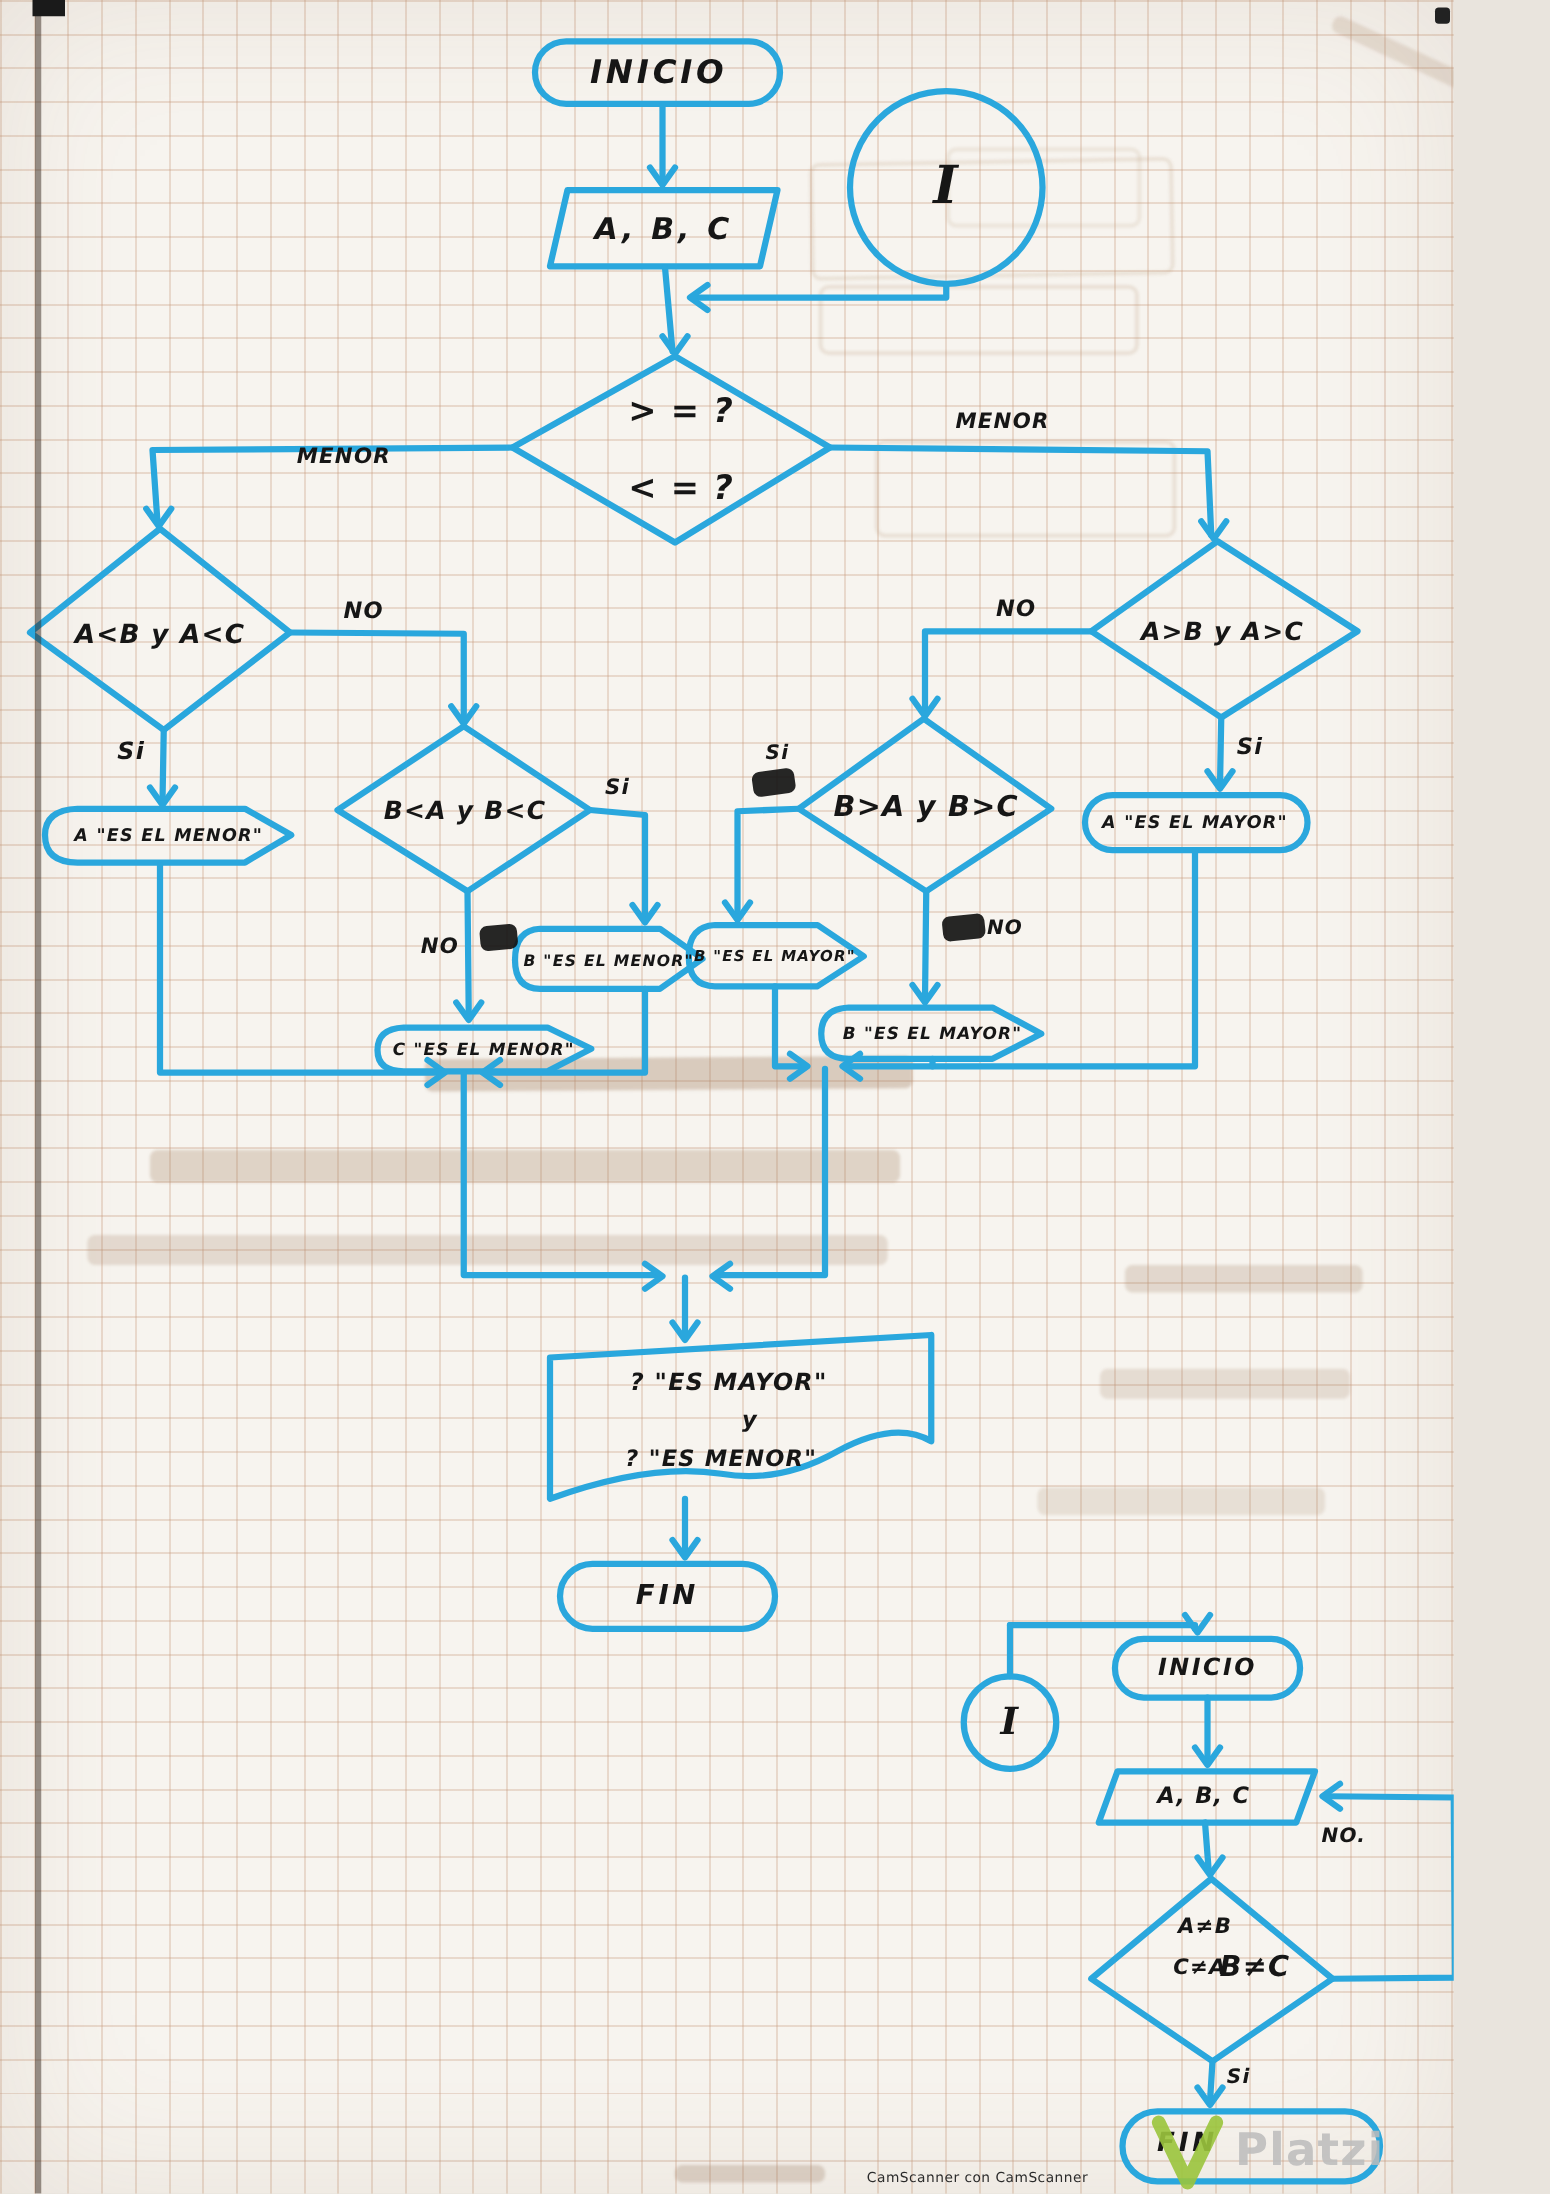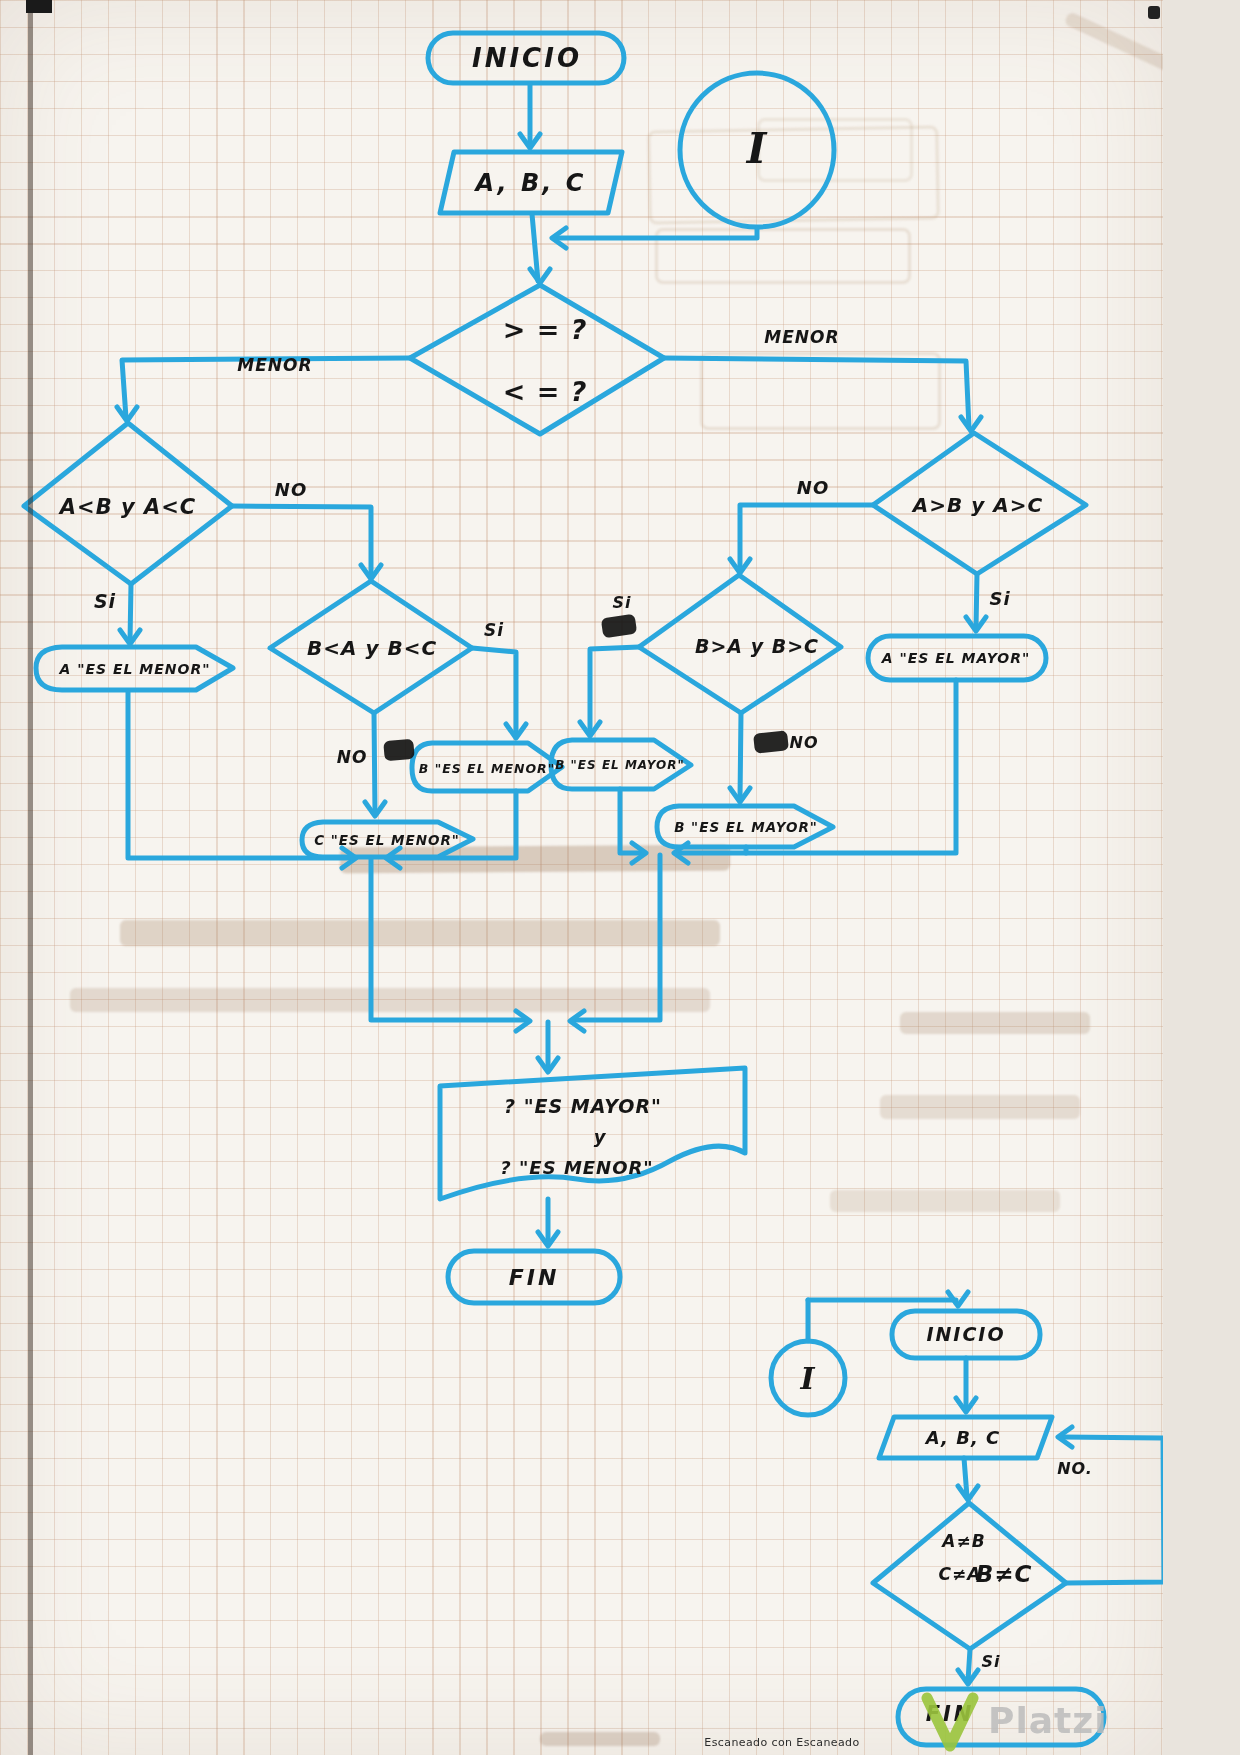--- a/index.html
+++ b/index.html
@@ -151,21 +151,21 @@
   <div class="lbl" style="left:372px;top:648px;font-size:20px;">B&lt;A y B&lt;C</div>
   <div class="lbl" style="left:494px;top:630px;font-size:17px;">Si</div>
   <div class="lbl" style="left:352px;top:757px;font-size:17px;">NO</div>
   <div class="lbl" style="left:487px;top:768px;font-size:12.5px;">B "ES EL MENOR"</div>
   <div class="lbl" style="left:387px;top:840px;font-size:13.5px;">C "ES EL MENOR"</div>
 
   <div class="lbl" style="left:978px;top:505px;font-size:20px;">A&gt;B y A&gt;C</div>
   <div class="lbl" style="left:813px;top:487px;font-size:18px;">NO</div>
   <div class="lbl" style="left:1000px;top:598px;font-size:18px;">Si</div>
   <div class="lbl" style="left:956px;top:658px;font-size:14px;">A "ES EL MAYOR"</div>
-  <div class="lbl" style="left:741px;top:646px;font-size:19px;margin-left:16px;">B&gt;A y B&gt;C</div>
+  <div class="lbl" style="left:741px;top:646px;font-size:23px;">B&gt;A y B&gt;C</div>
   <div class="lbl" style="left:622px;top:602px;font-size:16px;">Si</div>
   <div class="lbl" style="left:804px;top:742px;font-size:16px;">NO</div>
   <div class="lbl" style="left:620px;top:765px;font-size:12px;">B "ES EL MAYOR"</div>
   <div class="lbl" style="left:746px;top:827px;font-size:13.5px;">B "ES EL MAYOR"</div>
 
   <div class="lbl" style="left:583px;top:1106px;font-size:19px;">? "ES MAYOR"</div>
   <div class="lbl" style="left:600px;top:1136px;font-size:18px;">y</div>
   <div class="lbl" style="left:577px;top:1167px;font-size:18px;">? "ES MENOR"</div>
   <div class="lbl" style="left:534px;top:1277px;font-size:22px;letter-spacing:3px;">FIN</div>
 
@@ -178,19 +178,19 @@
   <div class="lbl" style="left:1075px;top:1468px;font-size:16px;">NO.</div>
   <div class="lbl" style="left:991px;top:1661px;font-size:16px;">Si</div>
   <div class="lbl" style="left:950px;top:1714px;font-size:21px;letter-spacing:3px;">FIN</div>
 
   <div class="edge" style="left:28px;top:0;width:5px;height:1755px;background:rgba(55,42,32,.5);"></div>
   <div class="edge" style="left:26px;top:0;width:26px;height:13px;background:#1a1a1a;"></div>
   <div class="edge" style="left:1198px;top:0;width:42px;height:22px;background:#5a5a5a;"></div>
   <div class="edge" style="left:1232px;top:0;width:8px;height:64px;background:#8a8a86;"></div>
   <div class="edge" style="left:1148px;top:6px;width:12px;height:13px;background:#222;border-radius:3px;"></div>
 
-  <div class="credit" style="left:782px;top:1742px;">Escaneado con Escaneado</div>
+  <div class="credit" style="left:782px;top:1742px;">CamScanner con CamScanner</div>
   <svg class="wm" width="70" height="66" viewBox="0 0 70 66" style="left:915px;top:1690px;opacity:.9;">
     <path d="M12,8 L35,56 L58,8" stroke="#9bc53d" stroke-width="11" fill="none" stroke-linecap="round" stroke-linejoin="round"></path>
   </svg>
   <div class="wm wm-text" style="left:988px;top:1700px;font-size:36px;opacity:.85;">Platzi</div>
 
 </div>
 
 </body></html>

